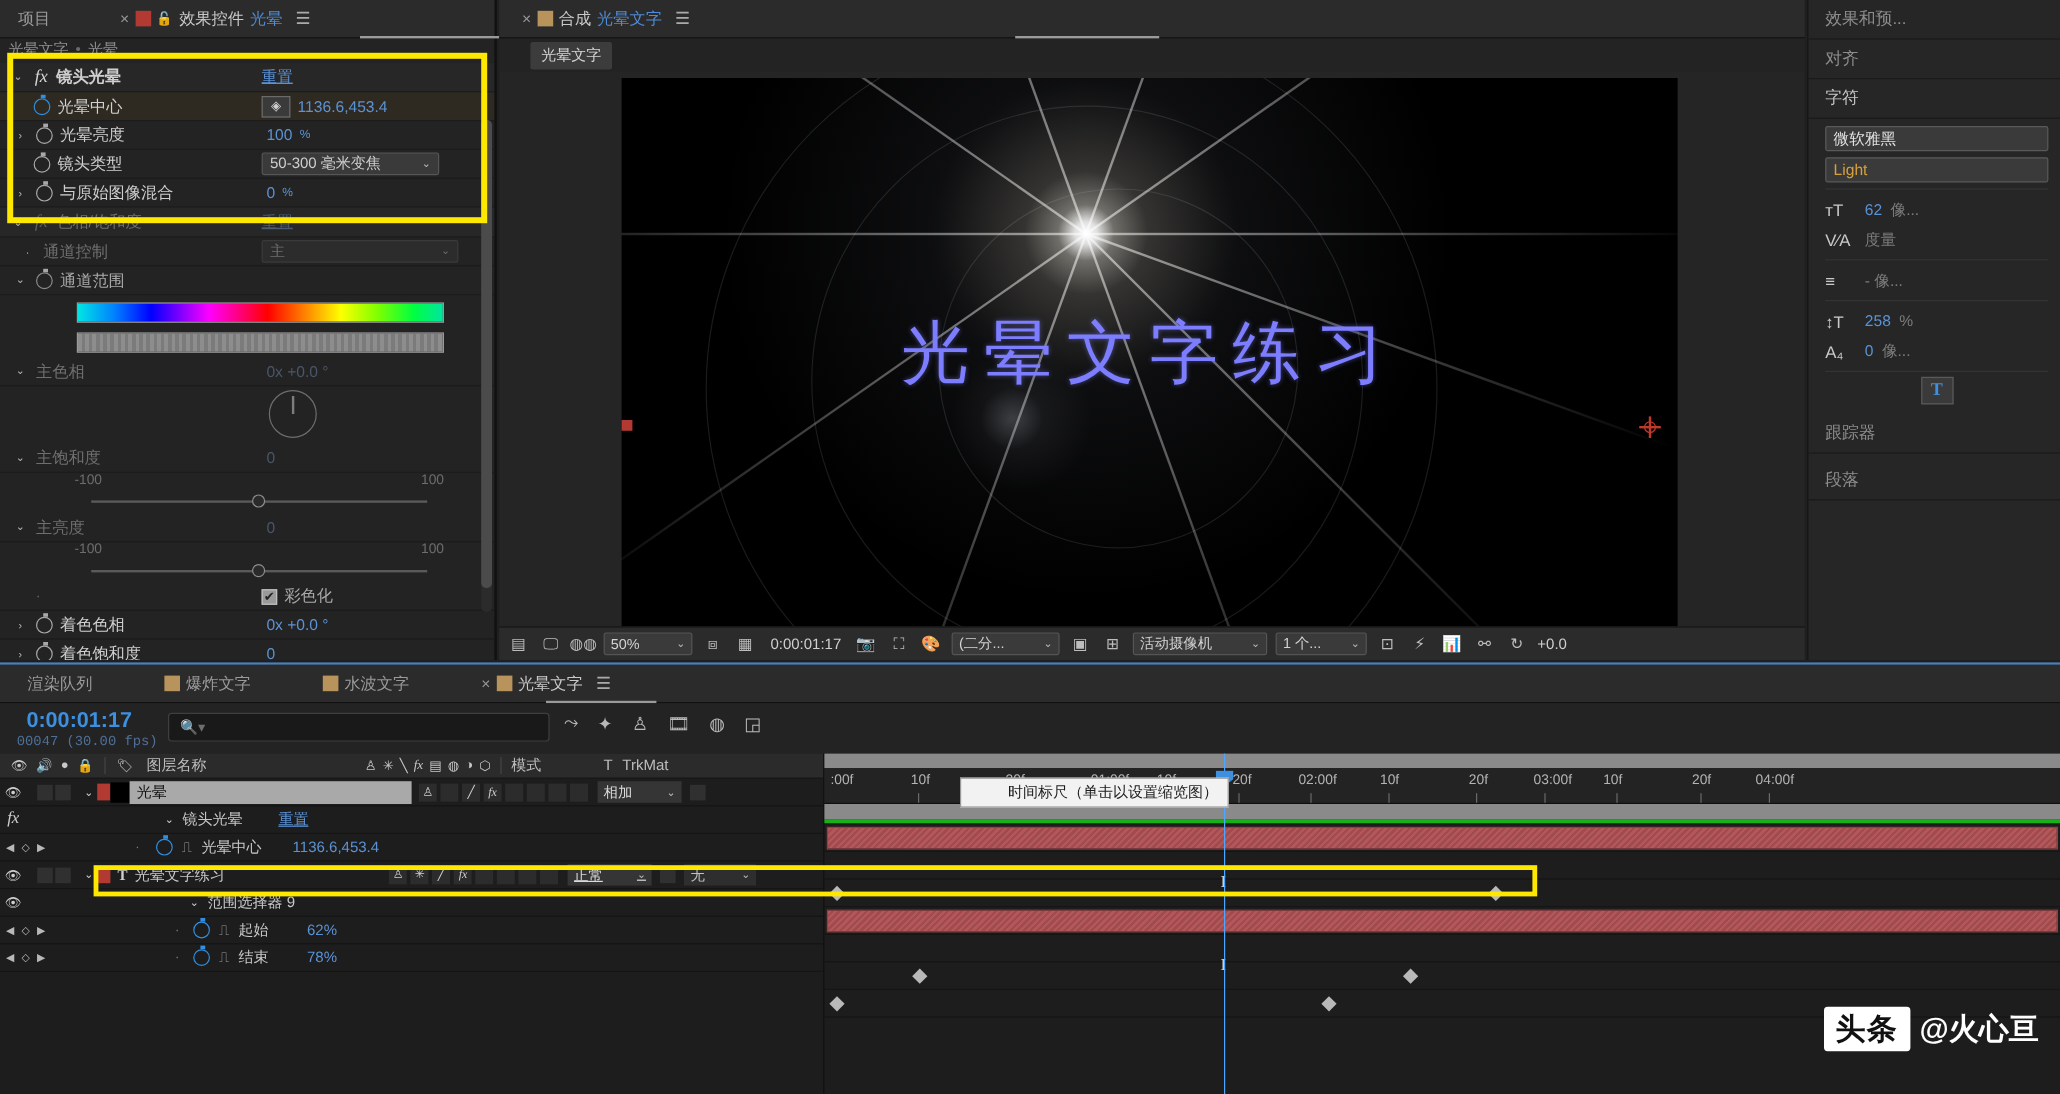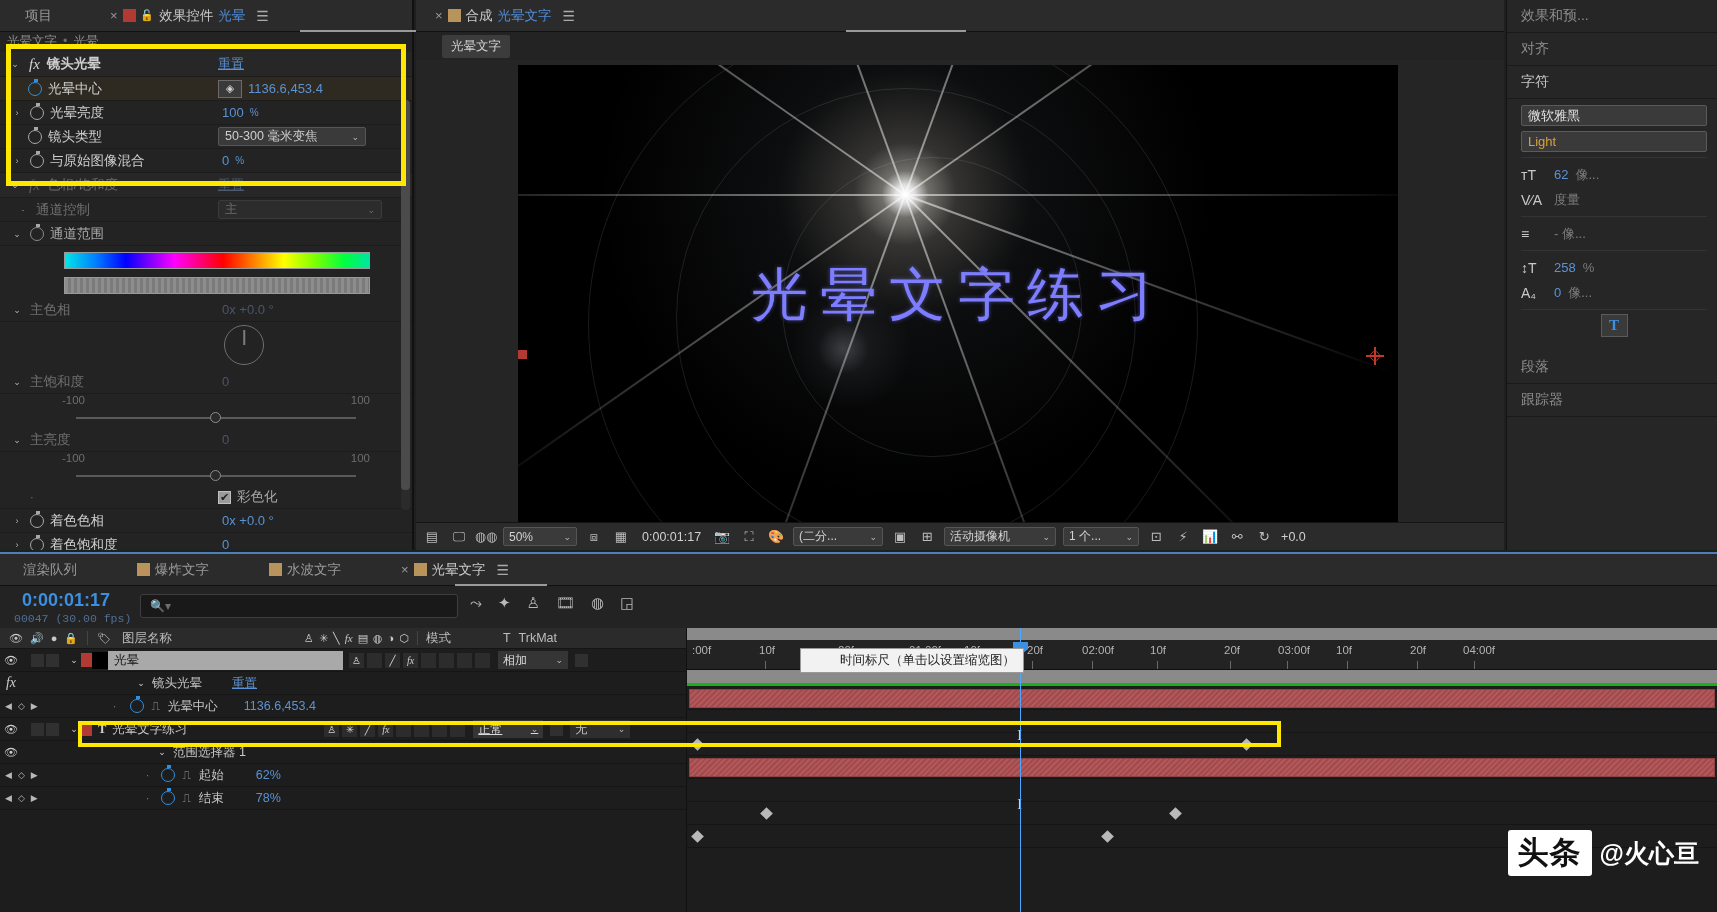--- a/index.html
+++ b/index.html
@@ -11,21 +11,21 @@
   }
   .app { position:absolute; inset:0; }
 
   
   .toprow { position:absolute; left:0; top:0; width:1717px; height:550px; }
 
   
   .ec-panel { position:absolute; left:0; top:0; width:414px; height:550px;
      background:#232323; border-right:2px solid #111; }
   .ec-tabs { height:32px; background:#2b2b2b; display:flex; align-items:center;
-     border-bottom:1px solid #111; padding-left:16px; position:relative; }
+     border-bottom:1px solid #111; padding-left:6px; position:relative; }
   .tab { display:flex; align-items:center; gap:5px; padding:0 9px; height:32px; color:#9a9a9a; font-size:13.5px;}
   .tab.active { color:#c9c9c9; }
   .tab .closex { color:#999; font-size:13px; }
   .tab .swatch { width:13px; height:13px; background:#b23a32; display:inline-block; }
   .tab .lock { font-size:11px; color:#9a9a9a; }
   .tab .accent { color:#4f8bd6; }
   .tab-underline { position:absolute; left:300px; top:30px; width:194px; height:2px; background:#9a9a9a; }
   .ham { margin-left:6px; color:#aaa; font-size:14px; letter-spacing:0; }
 
   .ec-bread { height:18px; color:#8e8e8e; font-size:12.5px; padding:1px 0 0 7px; }
@@ -207,21 +207,21 @@
      border:1px solid #8e4143; }
   .kf { position:absolute; width:9px; height:9px; background:#b9b9b9; transform:rotate(45deg); }
   .ibeam { position:absolute; width:9px; color:#cfcfcf; font-size:14px; text-align:center;
      font-family:"Liberation Serif",serif; }
   .tooltip { position:absolute; background:#f2f2f2; color:#1a1a1a; font-size:12.5px;
      padding:3px 8px; border:1px solid #999; z-index:40; white-space:nowrap; }
   .hl-tl { position:absolute; border:4px solid #ffe800; z-index:35; pointer-events:none; }
 
   .watermark { position:absolute; right:18px; bottom:36px; display:flex; align-items:center;
      gap:8px; z-index:50; }
-  .wm-badge { background:#fff; color:#111; font-weight:bold; font-size:31px;
+  .wm-badge { background:#fff; color:#111; font-weight:bold; font-size:25px;
      padding:2px 10px; border-radius:3px; letter-spacing:1px; }
   .wm-txt { color:#fff; font-size:25px; font-weight:bold; }
 </style>
 </head>
 <body>
 
 <div class="app">
 
 <div class="toprow">
 
@@ -556,25 +556,25 @@
         <span class="pic">A₄</span>
         <span class="pv">0</span>
         <span class="pvd">像...</span>
       </div>
       <div class="dock-div"></div>
       <div class="tbtn">
         <span>T</span>
           </div>
     </div>
 
+    <div class="dock-tab">
+      <span>跟踪器</span>
+        </div>
     <div class="dock-tab" style="margin-top:6px;">
       <span>段落</span>
-        </div>
-    <div class="dock-tab">
-      <span>跟踪器</span>
         </div>
   </div>
 </div>
 
 <div class="timeline">
 
   <div class="tl-tabs">
     <div class="tab">
       <span>渲染队列</span>
         </div>
@@ -709,21 +709,21 @@
       <span class="sqbox" style="margin-left:7px;"></span>
       <div class="mattebox" style="margin-left:5px;">
         <span>无</span>
         <span class="chev">⌄</span>
       </div>
     </div>
 
     <div class="lrow">
       <span class="eye">👁</span>
       <span class="arrow" style="margin-left:133px;color:#cfcfcf;">⌄</span>
-      <span style="color:#c8c8c8;margin-left:4px;">范围选择器 1</span>
+      <span style="color:#c8c8c8;margin-left:4px;">范围选择器 9</span>
     </div>
 
     <div class="lrow">
       <div class="kfnav">
         <span>◀</span>
         <span>◇</span>
         <span>▶</span>
       </div>
       <span style="margin-left:108px;color:#7a7a7a;font-size:11px;">·</span>
       <span class="stopw on" style="margin-left:12px;"></span>

